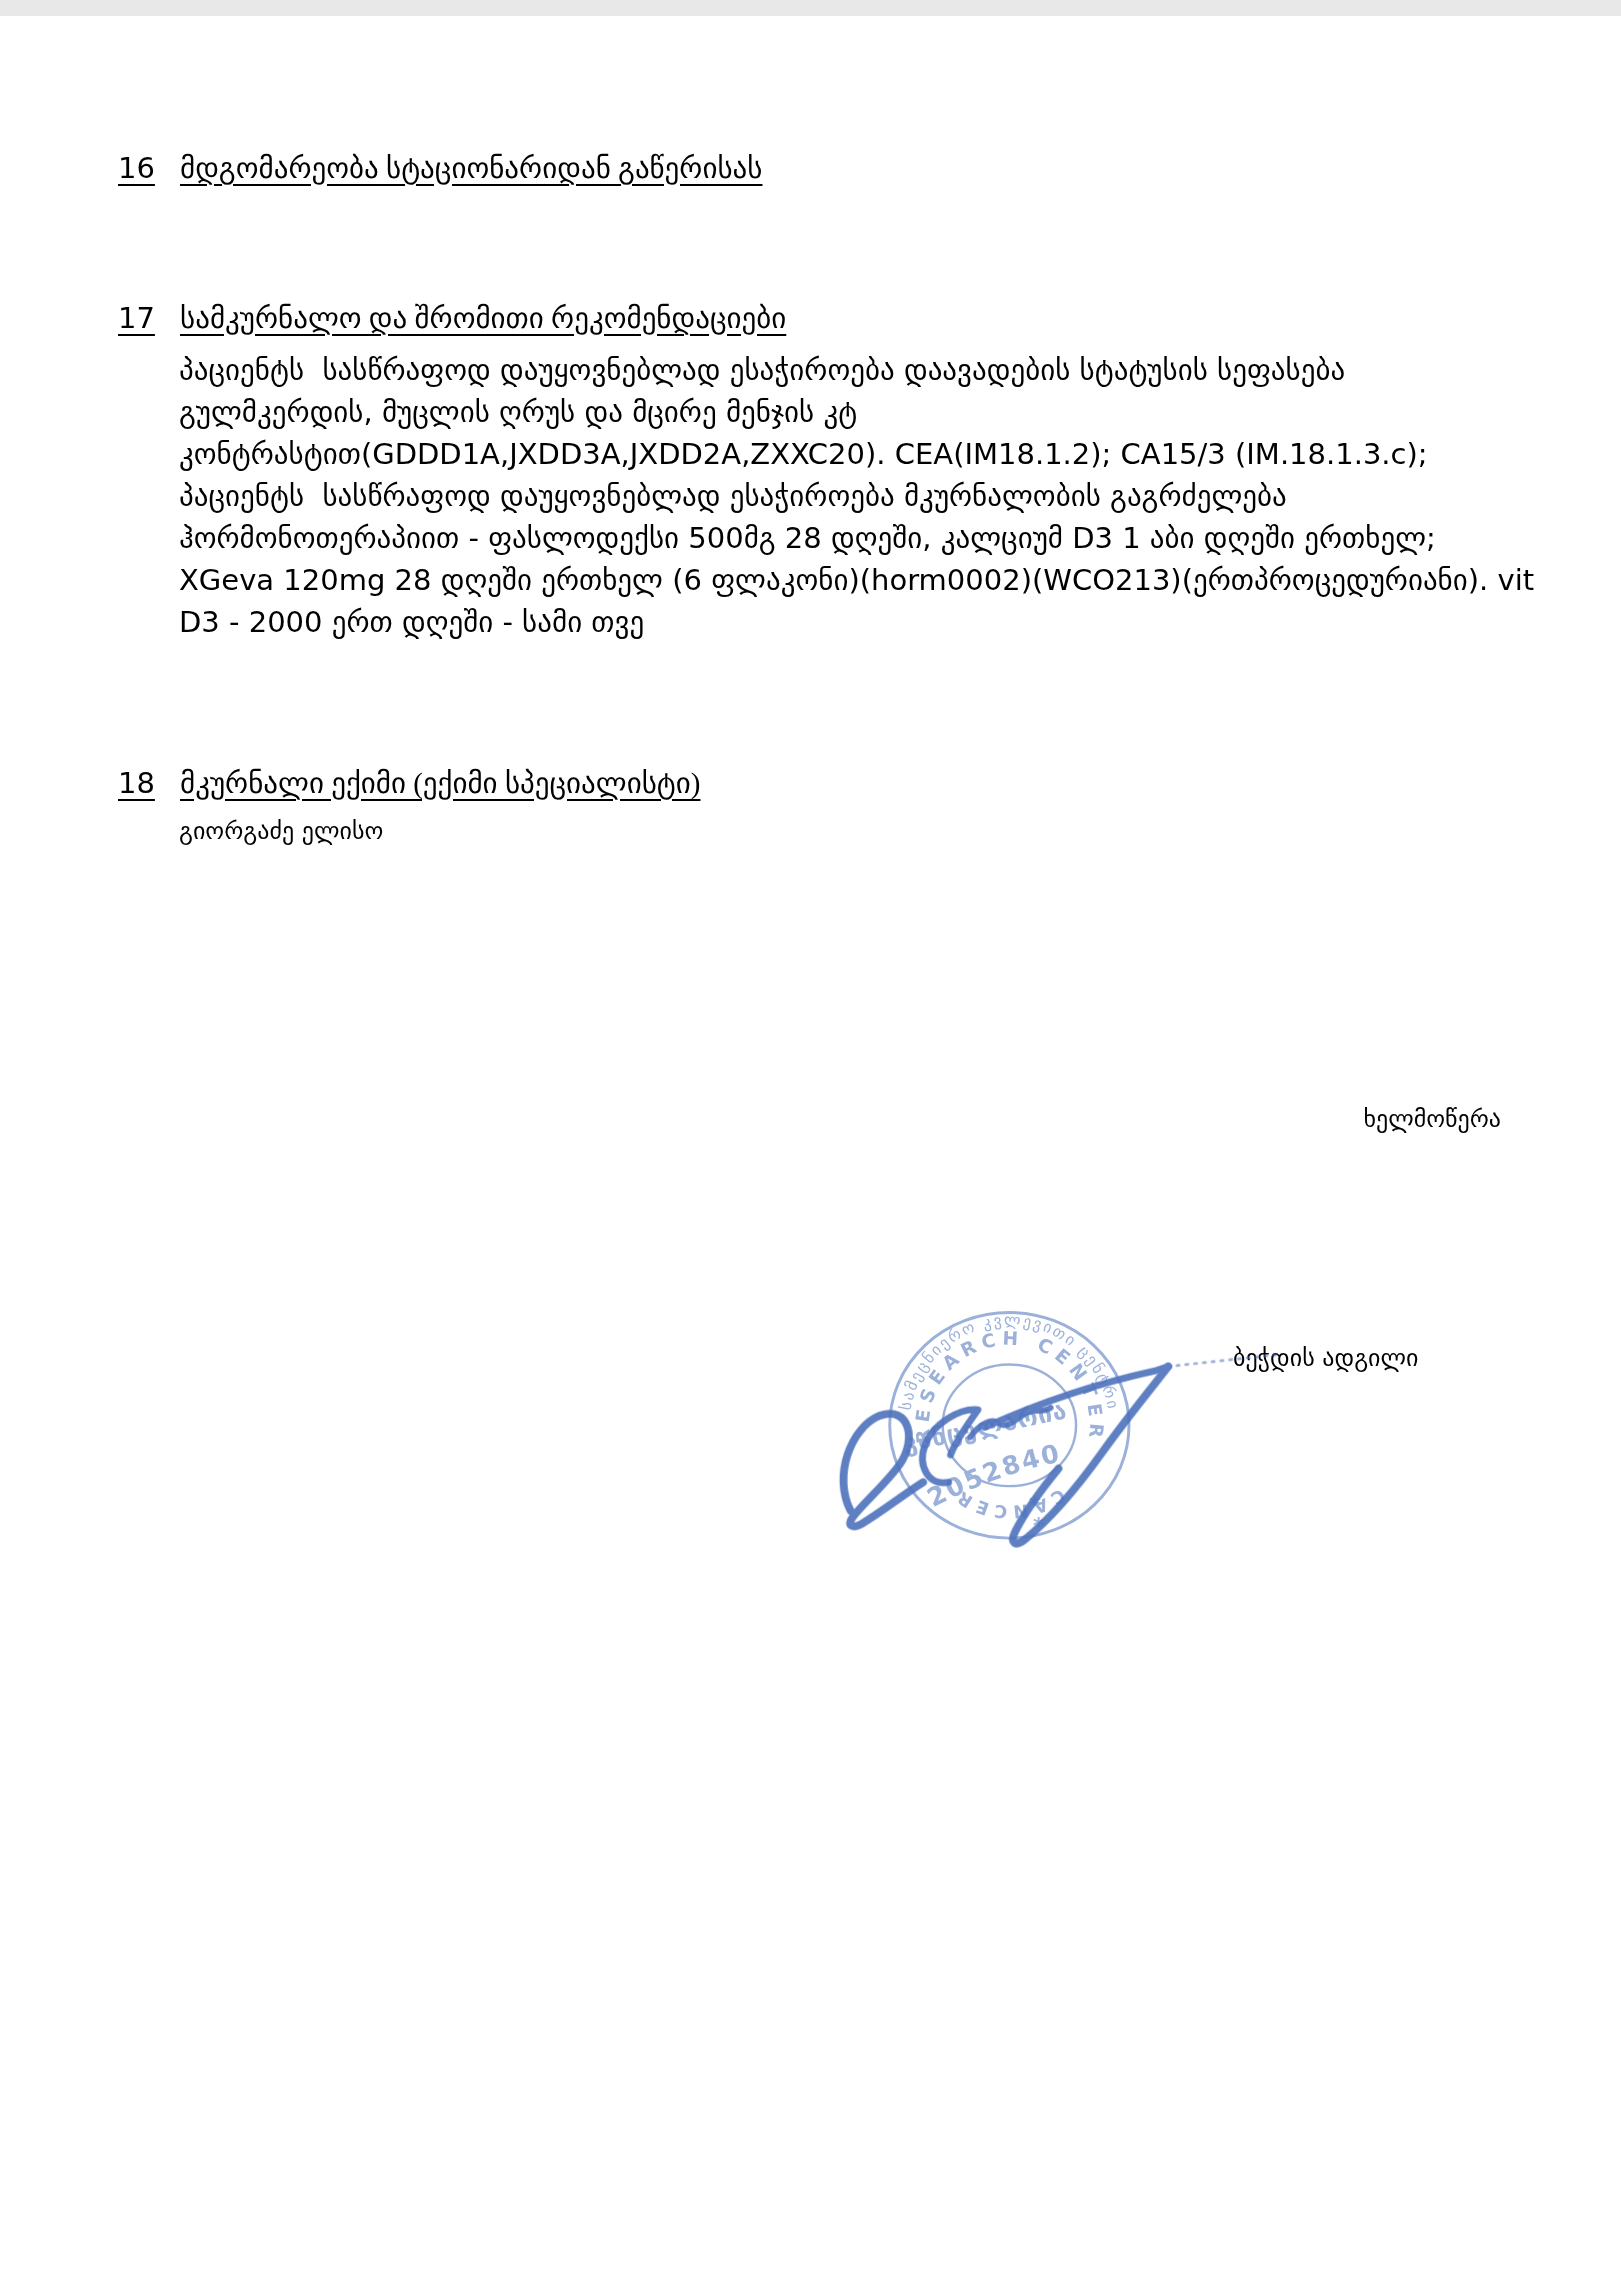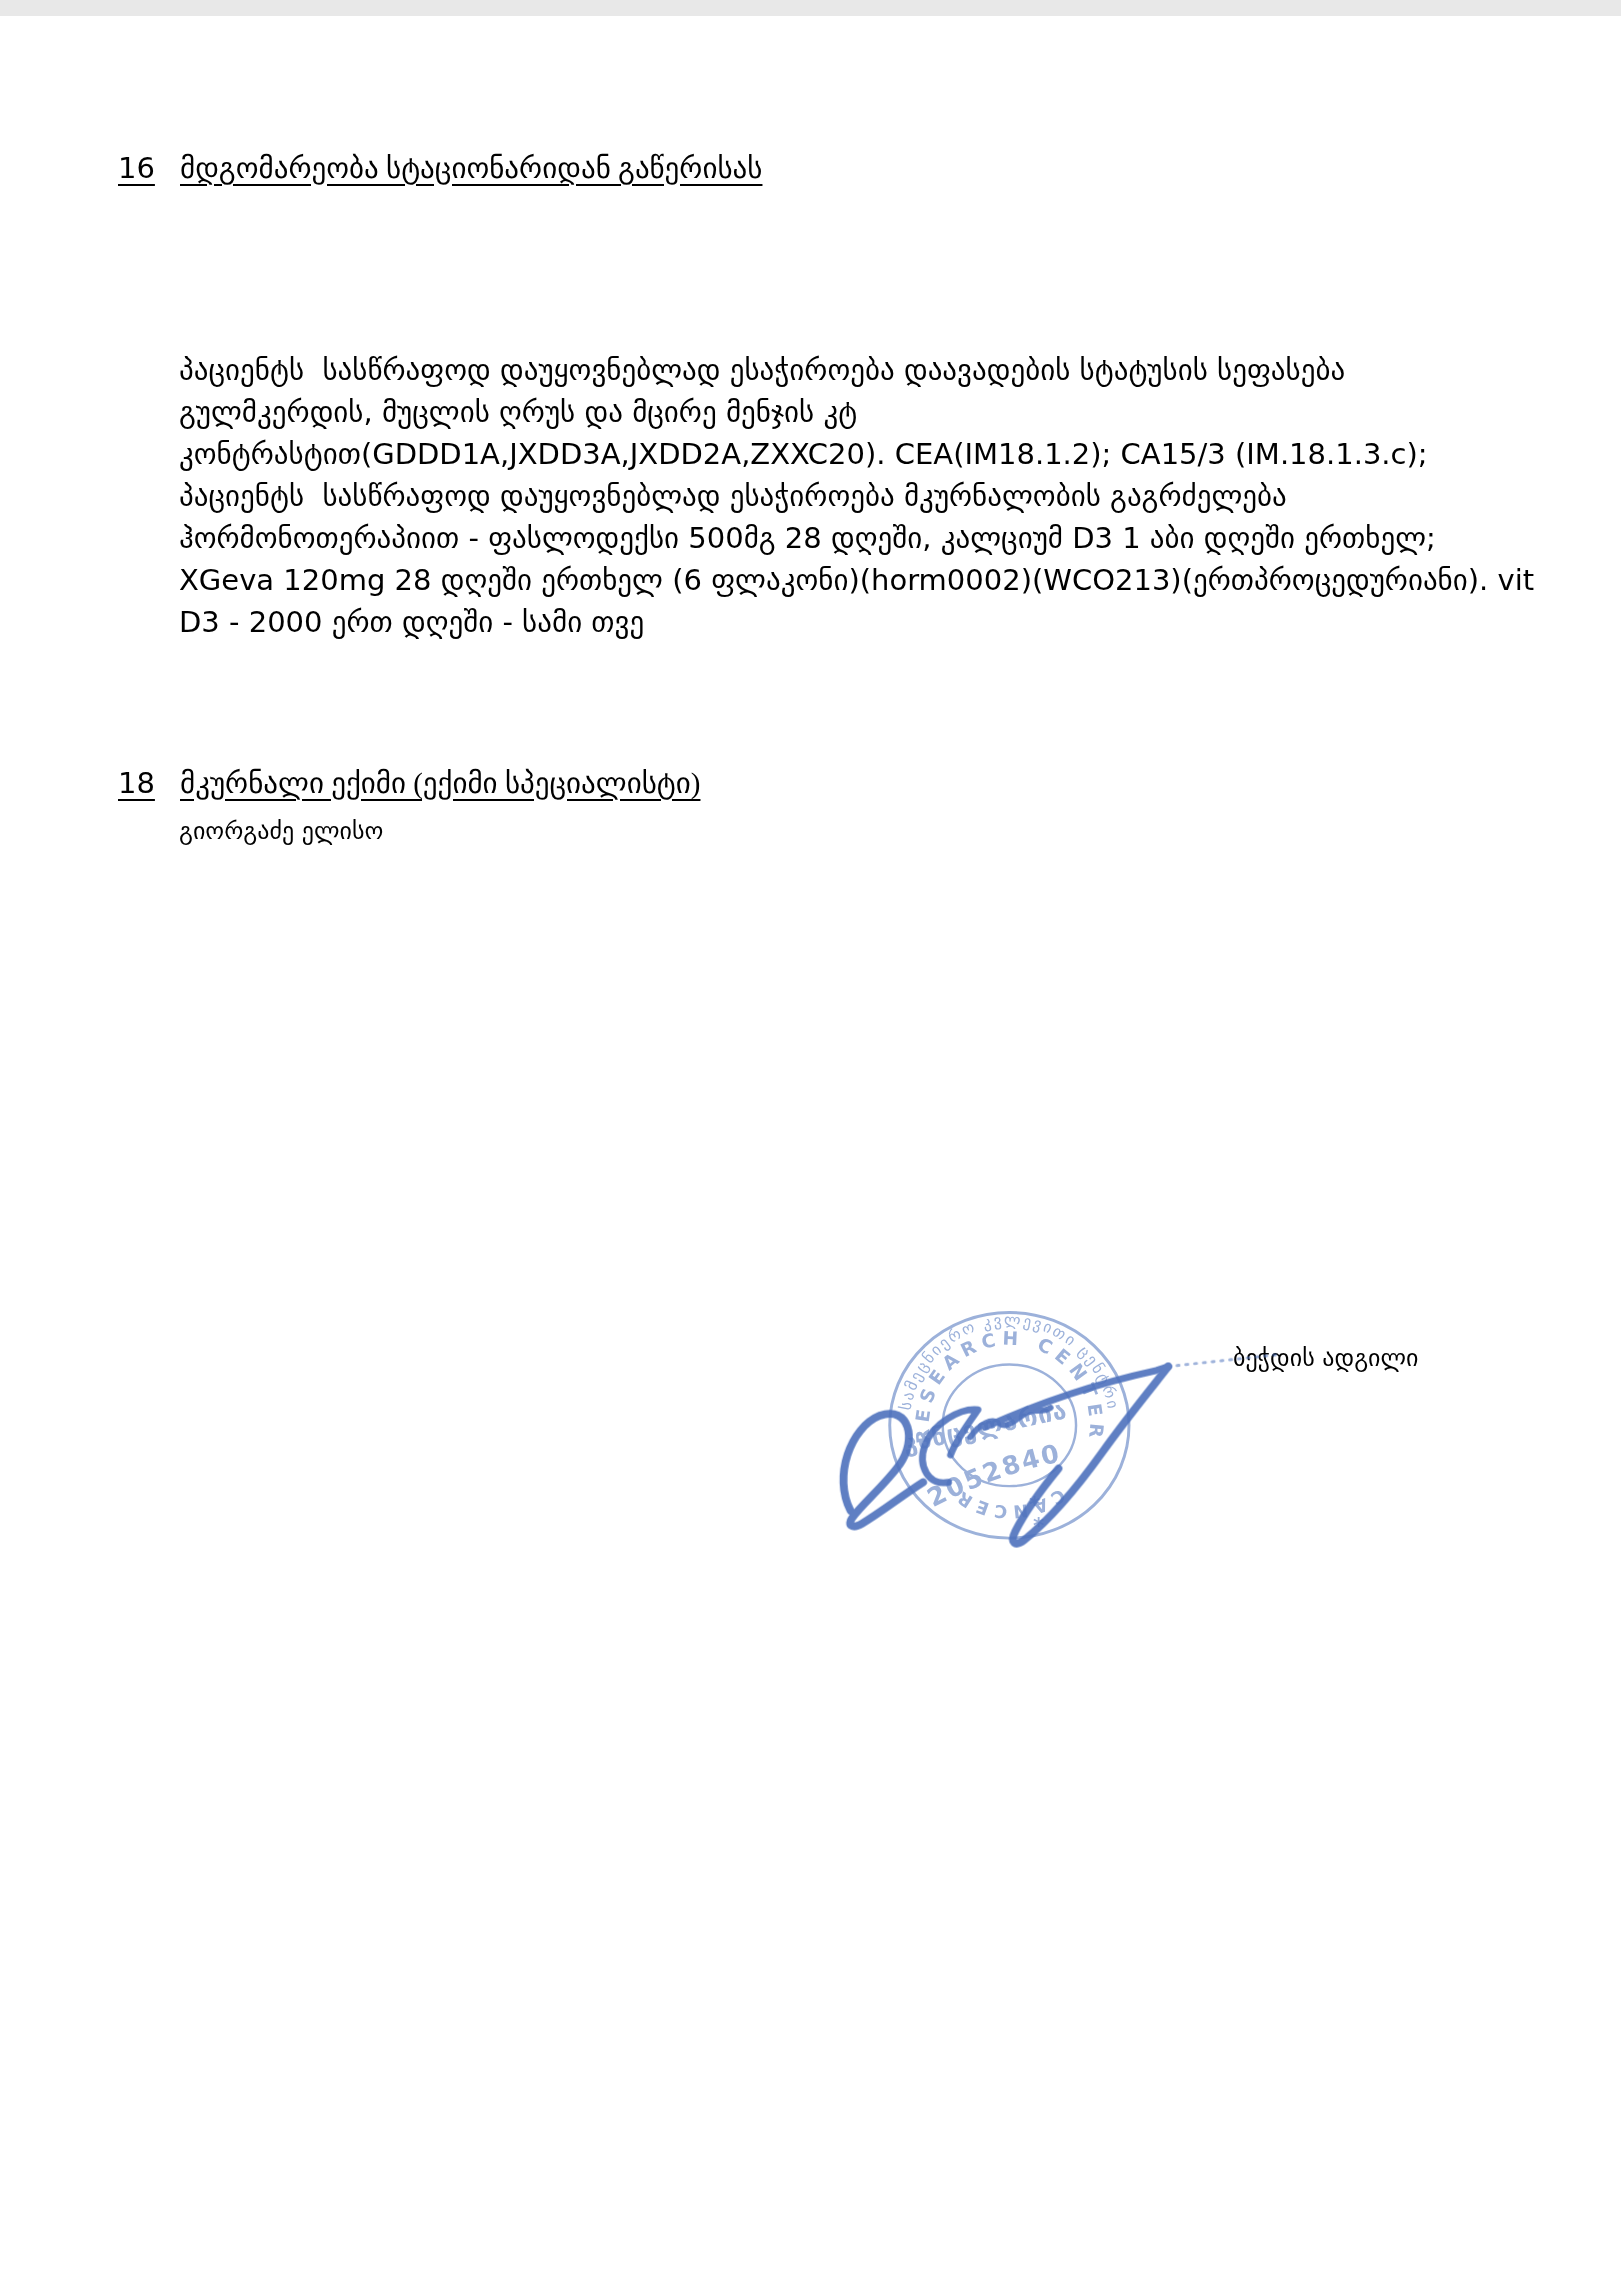--- a/index.html
+++ b/index.html
@@ -51,35 +51,40 @@
 </head>
 <body>
 
 <div class="page">
 
   <div class="sec" style="top:130px">
     <span class="num">16</span>
     <span class="title">მდგომარეობა სტაციონარიდან გაწერისას</span>
   </div>
 
+  <div class="sec" style="top:280px">
+    <span class="num">17</span>
+    <span class="title">სამკურნალო და შრომითი რეკომენდაციები</span>
+  </div>
   <div class="bodytext" style="top:333px">პაციენტს  სასწრაფოდ დაუყოვნებლად ესაჭიროება დაავადების სტატუსის სეფასება
 გულმკერდის, მუცლის ღრუს და მცირე მენჯის კტ
 კონტრასტით(GDDD1A,JXDD3A,JXDD2A,ZXXC20). CEA(IM18.1.2); CA15/3 (IM.18.1.3.c);
 პაციენტს  სასწრაფოდ დაუყოვნებლად ესაჭიროება მკურნალობის გაგრძელება
 ჰორმონოთერაპიით - ფასლოდექსი 500მგ 28 დღეში, კალციუმ D3 1 აბი დღეში ერთხელ;
 XGeva 120mg 28 დღეში ერთხელ (6 ფლაკონი)(horm0002)(WCO213)(ერთპროცედურიანი). vit
 D3 - 2000 ერთ დღეში - სამი თვე</div>
 
   <div class="sec" style="top:745px">
     <span class="num">18</span>
     <span class="title">მკურნალი ექიმი (ექიმი სპეციალისტი)</span>
   </div>
   <div class="plain" style="left:179px;top:796px">გიორგაძე ელისო</div>
 
 
+  <div class="plain right-align" style="left:1078px;top:1084px;width:423px">ხელმოწერა</div>
 
 
   <div class="plain" style="left:1233px;top:1323px">ბეჭდის ადგილი</div>
 
   <div class="stamp-wrap">
     <svg width="461" height="304" viewBox="0 0 470 310" xmlns="http://www.w3.org/2000/svg">
       <g opacity="0.85">
         <ellipse cx="190" cy="138" rx="122" ry="115" fill="none" stroke-width="3" stroke="#8ba4d4"></ellipse>
         <ellipse cx="190" cy="138" rx="68" ry="62" fill="none" stroke-width="2.5" stroke="#8ba4d4"></ellipse>
 

